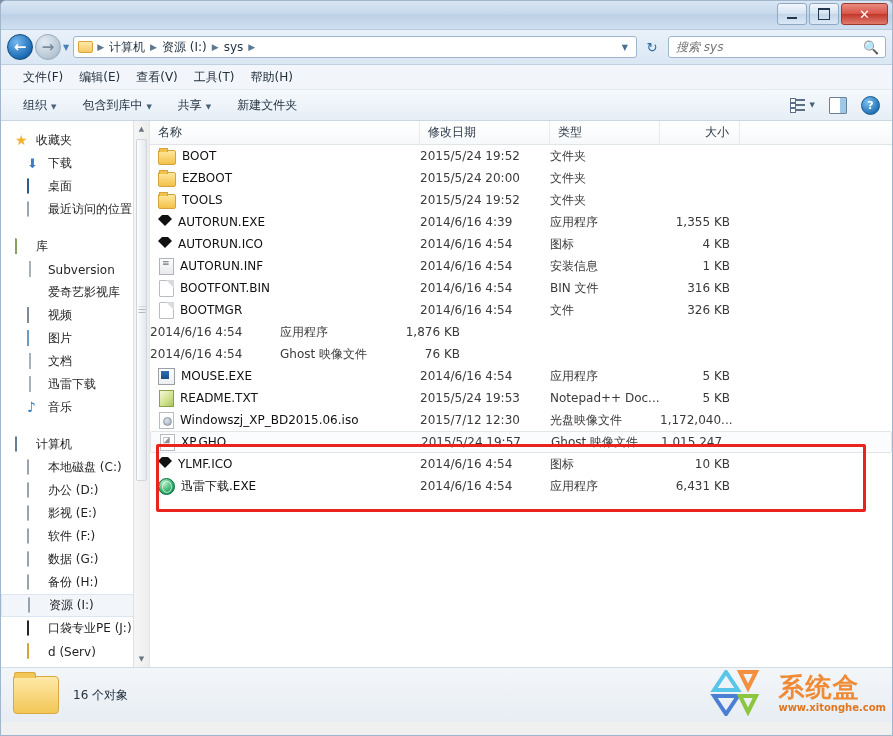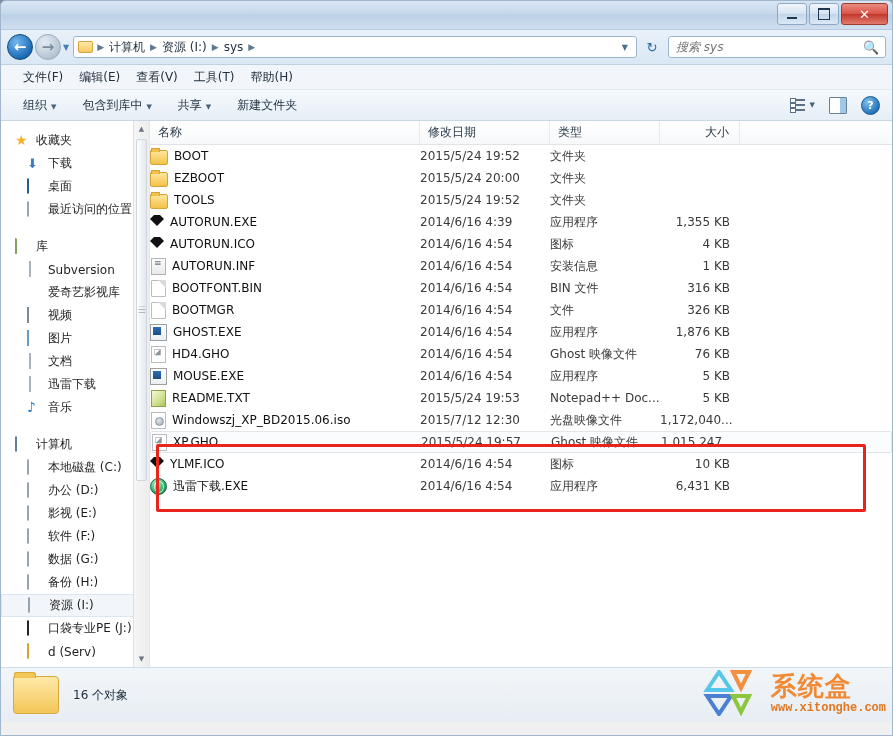--- a/index.html
+++ b/index.html
@@ -163,21 +163,21 @@
     border-right:1px solid #e8ebee;cursor:default;
   }
   .c-name{width:270px;} .c-date{width:130px;} .c-type{width:110px;}
   .c-size{width:80px;justify-content:flex-end;padding-right:10px !important;}
   .c-rest{flex:1;border-right:none !important;}
   .rows{position:relative;}
   .frow{height:22px;display:flex;align-items:center;font-size:12px;color:#101010;cursor:default;box-sizing:border-box;}
   .frow.selected{
     background:#fbfcfd;border:1px solid #e2e6ea;border-radius:2px;
   }
-  .f-name{width:270px;display:flex;align-items:center;box-sizing:border-box;overflow:hidden;white-space:nowrap;}
+  .f-name{width:270px;display:flex;align-items:center;padding-left:8px;box-sizing:border-box;overflow:hidden;white-space:nowrap;}
   .f-date{width:130px;color:#3a3a3a;box-sizing:border-box;}
   .f-type{width:110px;color:#3a3a3a;box-sizing:border-box;overflow:hidden;white-space:nowrap;}
   .f-size{width:80px;text-align:right;color:#3a3a3a;box-sizing:border-box;padding-right:10px;}
   .f-ic{width:16px;height:16px;margin-right:6px;flex:none;position:relative;}
 
   
   .ic-folder{
     background:linear-gradient(to bottom,#ffe79d,#f3c149);
     border:1px solid #d4a33a;border-radius:1px 2px 2px 2px;height:13px;margin-top:2px;
   }
@@ -309,21 +309,21 @@
     content:"";position:absolute;left:0;top:-5px;width:20px;height:5px;
     background:#f2c657;border:1px solid #d9a93f;border-bottom:none;border-radius:2px 3px 0 0;
   }
   .st-text{font-size:12px;color:#20303f;}
   .watermark{
     position:absolute;right:6px;top:2px;display:flex;align-items:center;gap:6px;
   }
   .wm-logo{width:62px;height:46px;flex:none;}
   .wm-text{display:flex;flex-direction:column;line-height:1;}
   .wm-cn{font-size:26px;font-weight:bold;color:#f08a34;letter-spacing:1px;}
-  .wm-url{font-size:12px;font-weight:bold;color:#e2761f;margin-top:3px;font-family:Liberation Mono, monospace;}
+  .wm-url{font-size:10px;font-weight:bold;color:#e2761f;margin-top:3px;}
 </style>
 </head>
 <body>
 
 <div class="window">
 
   <div class="titlebar">
     <div class="win-buttons">
       <div class="wbtn">
           <span class="glyph-min"></span>
@@ -589,33 +589,25 @@
           <div class="frow">
             <div class="f-name">
               <span class="f-ic ic-doc"></span>
               <span>BOOTMGR</span>
             </div>
             <div class="f-date">2014/6/16 4:54</div>
             <div class="f-type">文件</div>
             <div class="f-size">326 KB</div>
           </div>
           <div class="frow">
-            <div class="f-name">
-              <span class="f-ic ic-exe"></span>
-              <span>GHOST.EXE</span>
-            </div>
             <div class="f-date">2014/6/16 4:54</div>
             <div class="f-type">应用程序</div>
             <div class="f-size">1,876 KB</div>
           </div>
           <div class="frow">
-            <div class="f-name">
-              <span class="f-ic ic-gho"></span>
-              <span>HD4.GHO</span>
-            </div>
             <div class="f-date">2014/6/16 4:54</div>
             <div class="f-type">Ghost 映像文件</div>
             <div class="f-size">76 KB</div>
           </div>
           <div class="frow">
             <div class="f-name">
               <span class="f-ic ic-exe"></span>
               <span>MOUSE.EXE</span>
             </div>
             <div class="f-date">2014/6/16 4:54</div>

